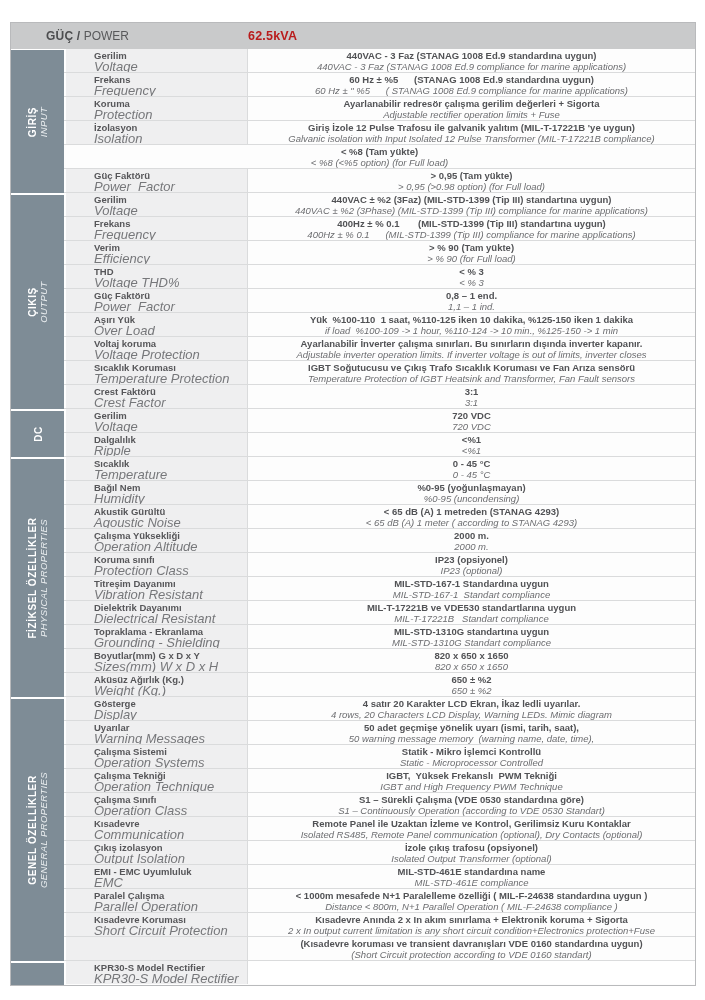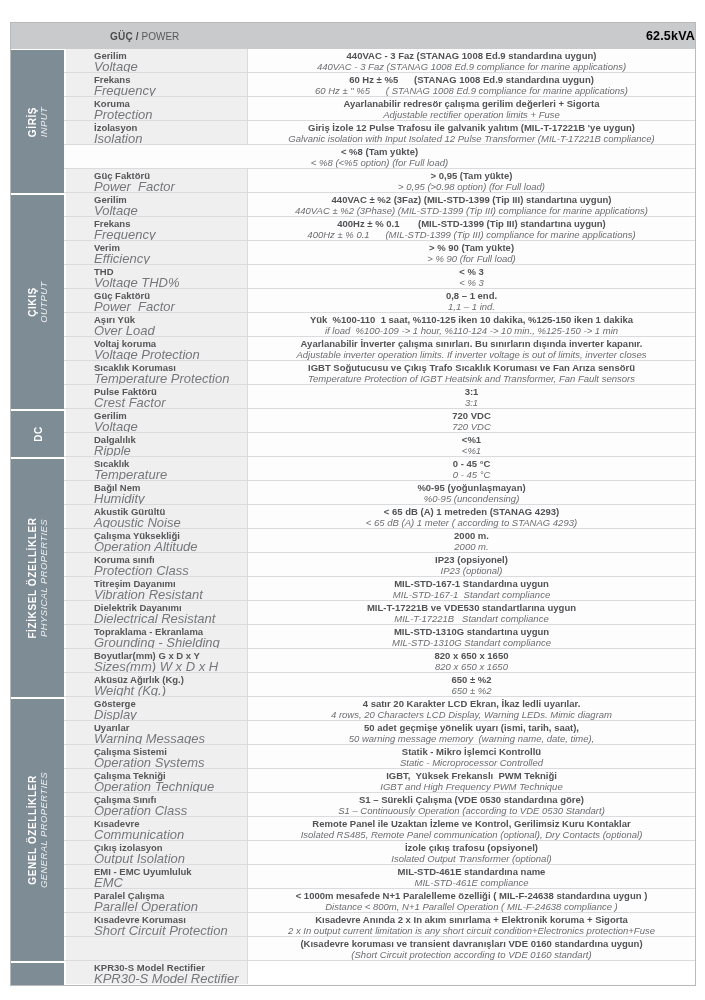--- a/index.html
+++ b/index.html
@@ -2,24 +2,24 @@
 <html><head>
 <meta charset="utf-8">
 <style>
   * { margin:0; padding:0; box-sizing:border-box; }
   html,body { width:705px; height:1000px; background:#ffffff; font-family:"Liberation Sans", sans-serif; }
   .sheet { position:relative; width:705px; height:1000px; background:#fff; overflow:hidden; }
   .spec-table { position:absolute; left:10px; top:22px; width:686px; border:1px solid #b9babc; background:#fff; }
 
   
   .hdr { display:flex; height:26px; background:#c9cacb; align-items:center; }
-  .hdr-left { width:237px; padding-left:99px; font-size:10px; color:#4c4d4f; white-space:nowrap; }
+  .hdr-left { width:237px; padding-left:35px; font-size:12px; color:#4c4d4f; white-space:nowrap; }
   .hdr-left .b { font-weight:bold; letter-spacing:.2px; }
   .hdr-left .r { font-weight:normal; color:#58595b; }
-  .hdr-right { flex:1; text-align:right; font-size:12.5px; font-weight:bold; color:#000000; letter-spacing:.2px; }
+  .hdr-right { flex:1; text-align:left; font-size:12.5px; font-weight:bold; color:#b91c1c; letter-spacing:.2px; }
 
   
   .section { display:flex; }
   .side { width:53px; background:#7e8c96; border-top:2px solid #ffffff; position:relative; flex-shrink:0; }
   .section:first-of-type .side { border-top:1px solid #ffffff; }
   .side-text { position:absolute; top:50%; left:50%; transform:translate(-50%,-50%) rotate(-90deg); text-align:center; white-space:nowrap; line-height:11px; }
   .s-tr { font-weight:bold; font-size:10px; color:#ffffff; letter-spacing:.6px; }
   .s-en { font-style:italic; font-size:9.5px; color:#e9edef; letter-spacing:.4px; }
 
   .rows { flex:1; display:flex; flex-direction:column; }
@@ -208,21 +208,21 @@
       <div class="l-en">Temperature Protection</div>
     </div>
     <div class="cell-value">
       <div class="v-tr">IGBT Soğutucusu ve Çıkış Trafo Sıcaklık Koruması ve Fan Arıza sensörü</div>
       <div class="v-en">Temperature Protection of IGBT Heatsink and Transformer, Fan Fault sensors</div>
     </div>
   </div>
 
   <div class="row">
     <div class="cell-label">
-      <div class="l-tr">Pulse Faktörü</div>
+      <div class="l-tr">Crest Faktörü</div>
       <div class="l-en">Crest Factor</div>
     </div>
     <div class="cell-value">
       <div class="v-tr">3:1</div>
       <div class="v-en">3:1</div>
     </div>
   </div>
 </div>
   </div>
 

